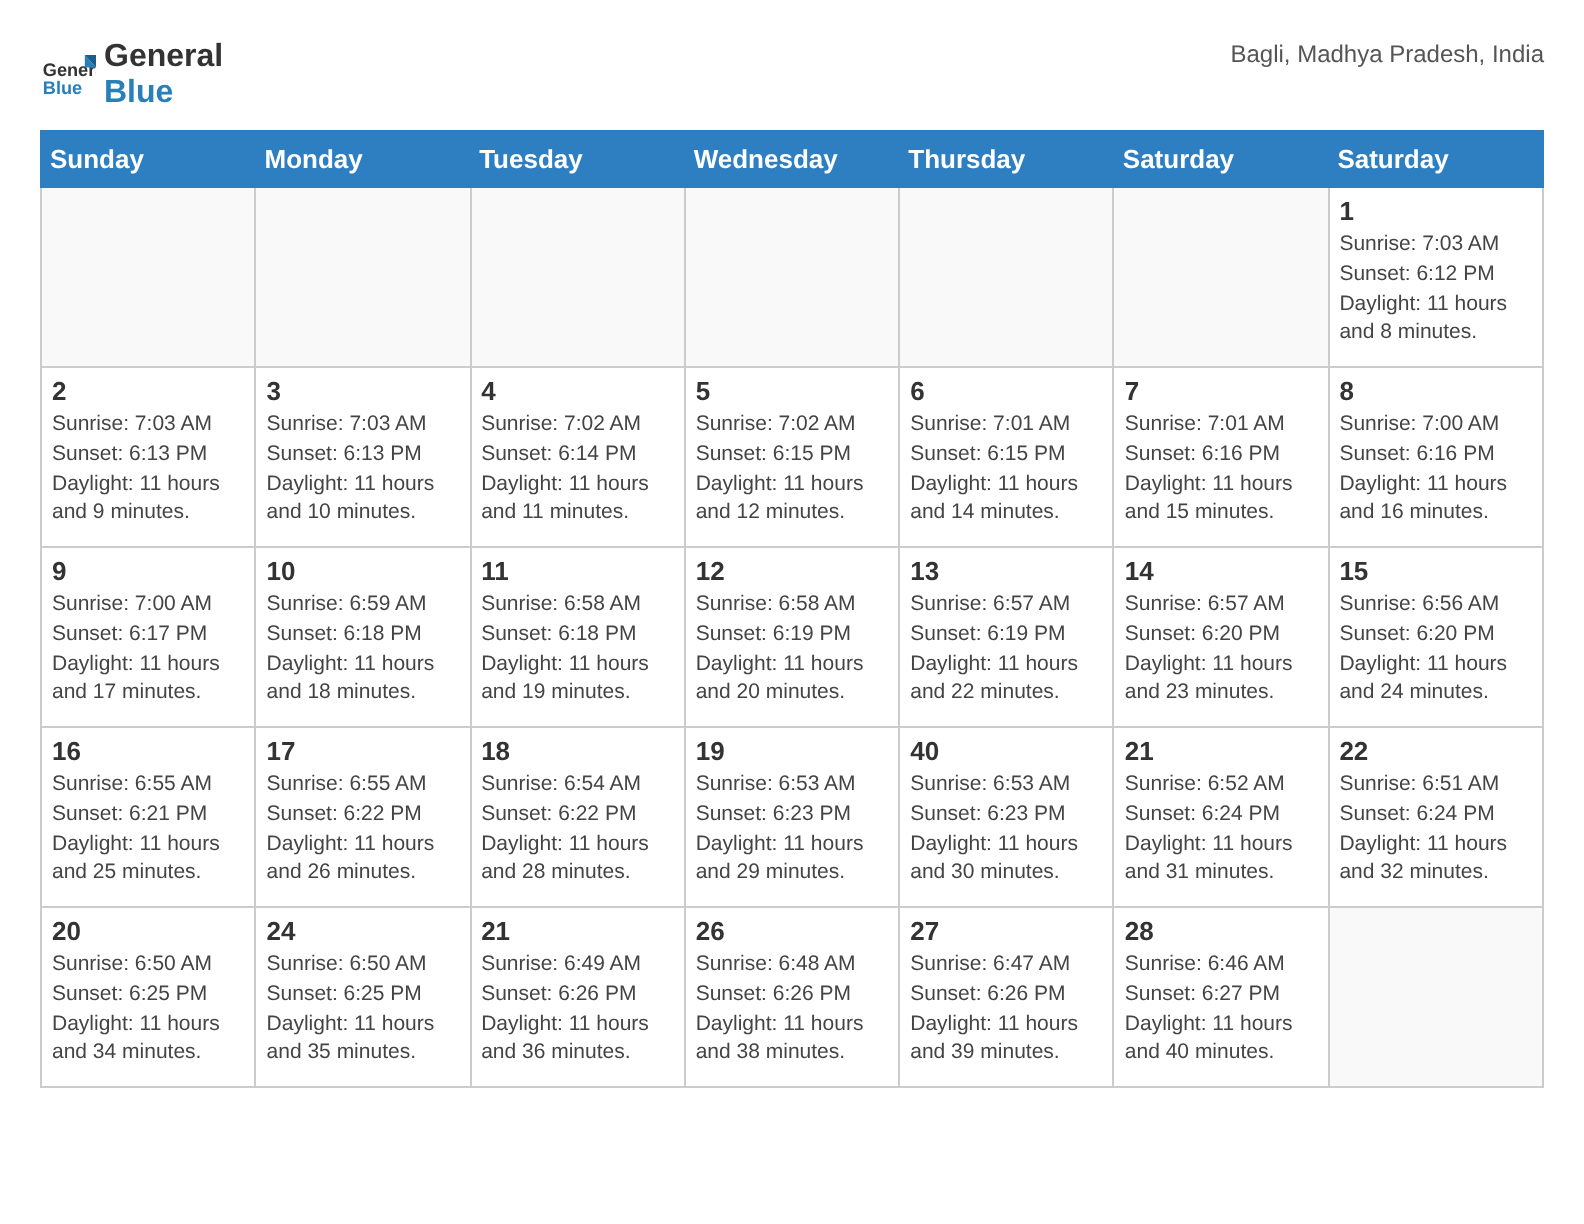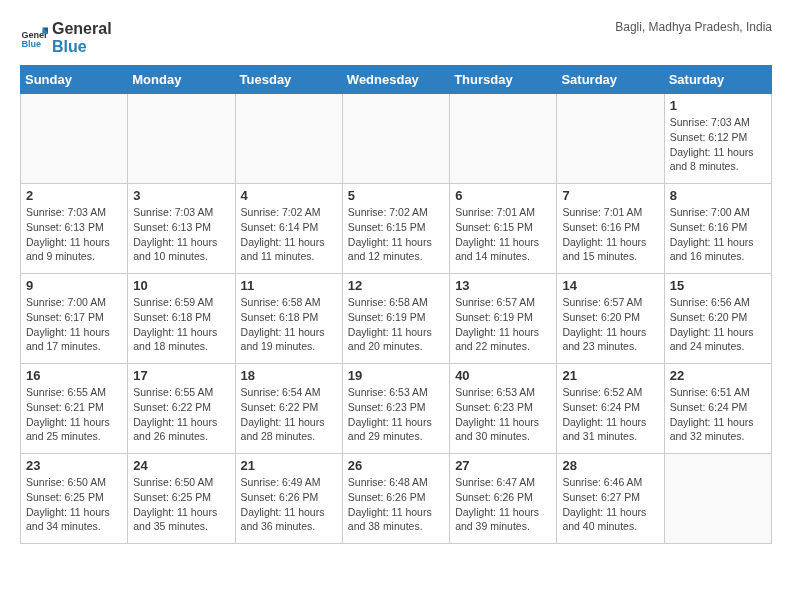--- a/index.html
+++ b/index.html
@@ -206,21 +206,21 @@
           <span class="day-number">21</span>
           <div class="day-info">Sunrise: 6:52 AM<br>Sunset: 6:24 PM<br>Daylight: 11 hours and 31 minutes.</div>
         </td>
         <td>
           <span class="day-number">22</span>
           <div class="day-info">Sunrise: 6:51 AM<br>Sunset: 6:24 PM<br>Daylight: 11 hours and 32 minutes.</div>
         </td>
       </tr>
       <tr>
         <td>
-          <span class="day-number">23</span>
+          <span class="day-number">20</span>
           <div class="day-info">Sunrise: 6:50 AM<br>Sunset: 6:25 PM<br>Daylight: 11 hours and 34 minutes.</div>
         </td>
         <td>
           <span class="day-number">24</span>
           <div class="day-info">Sunrise: 6:50 AM<br>Sunset: 6:25 PM<br>Daylight: 11 hours and 35 minutes.</div>
         </td>
         <td>
           <span class="day-number">21</span>
           <div class="day-info">Sunrise: 6:49 AM<br>Sunset: 6:26 PM<br>Daylight: 11 hours and 36 minutes.</div>
         </td>

